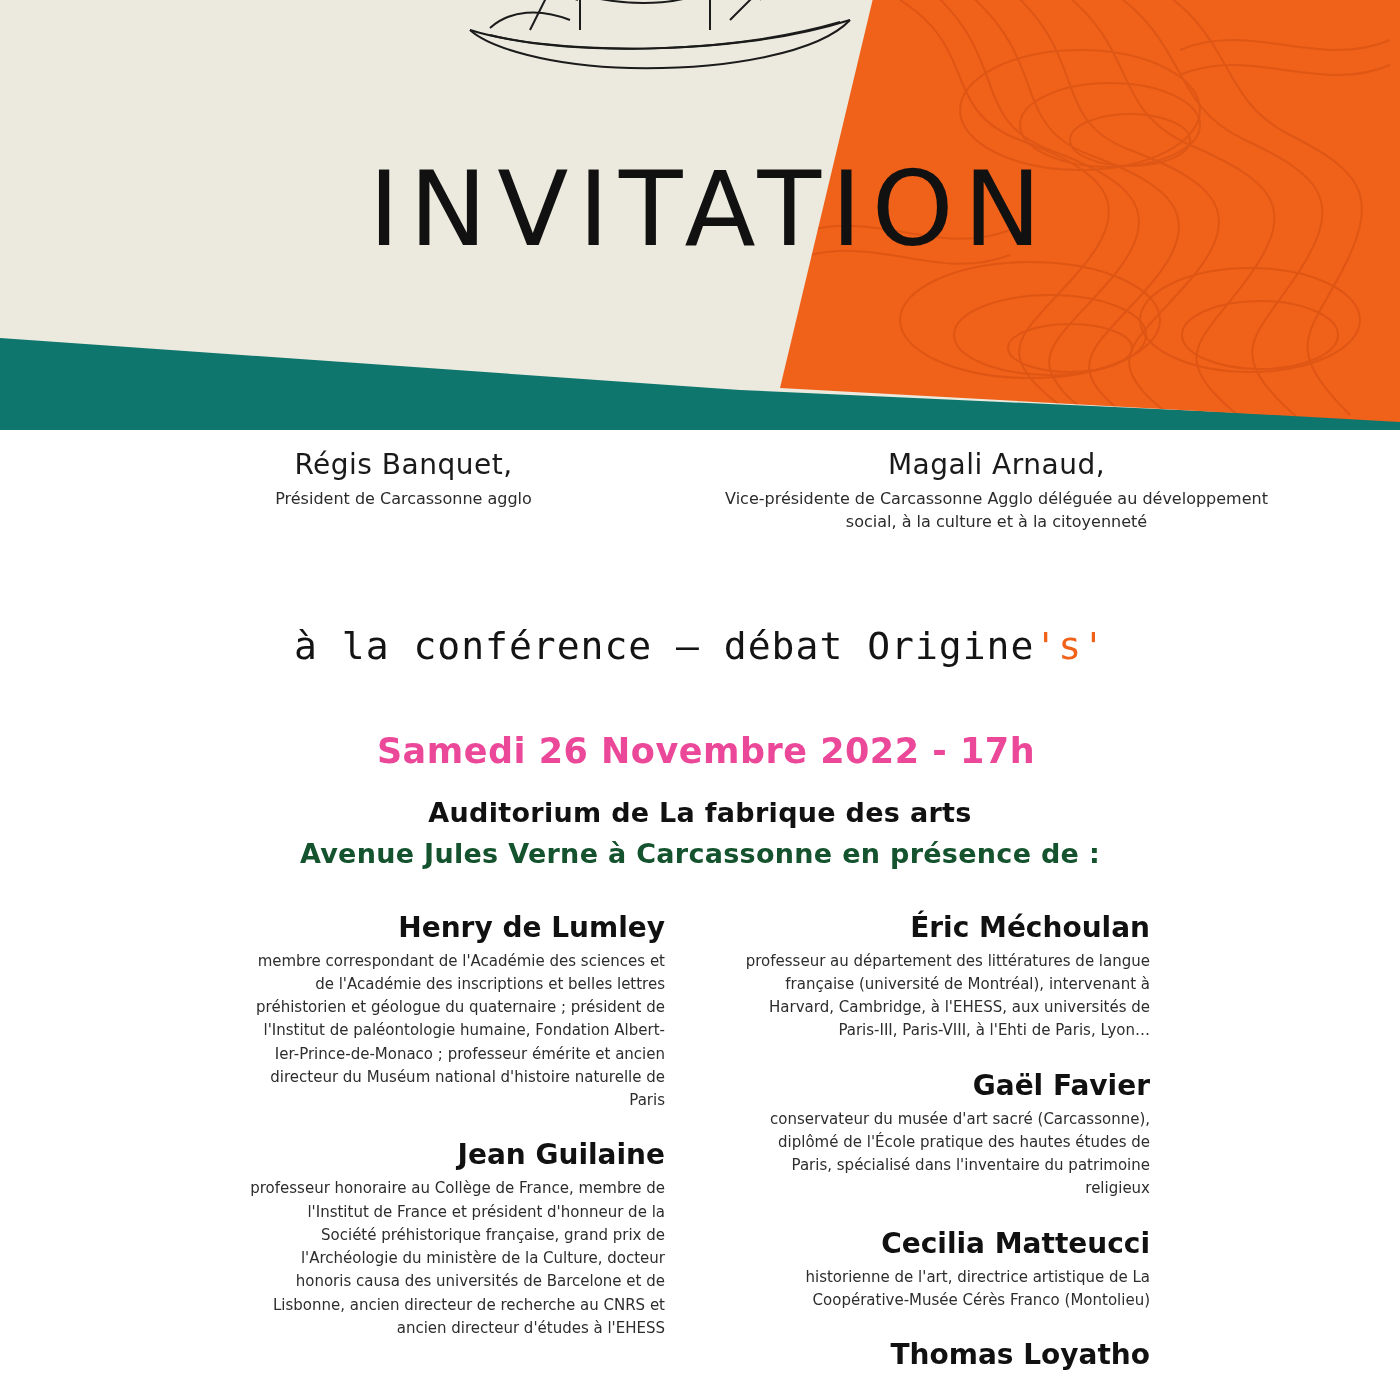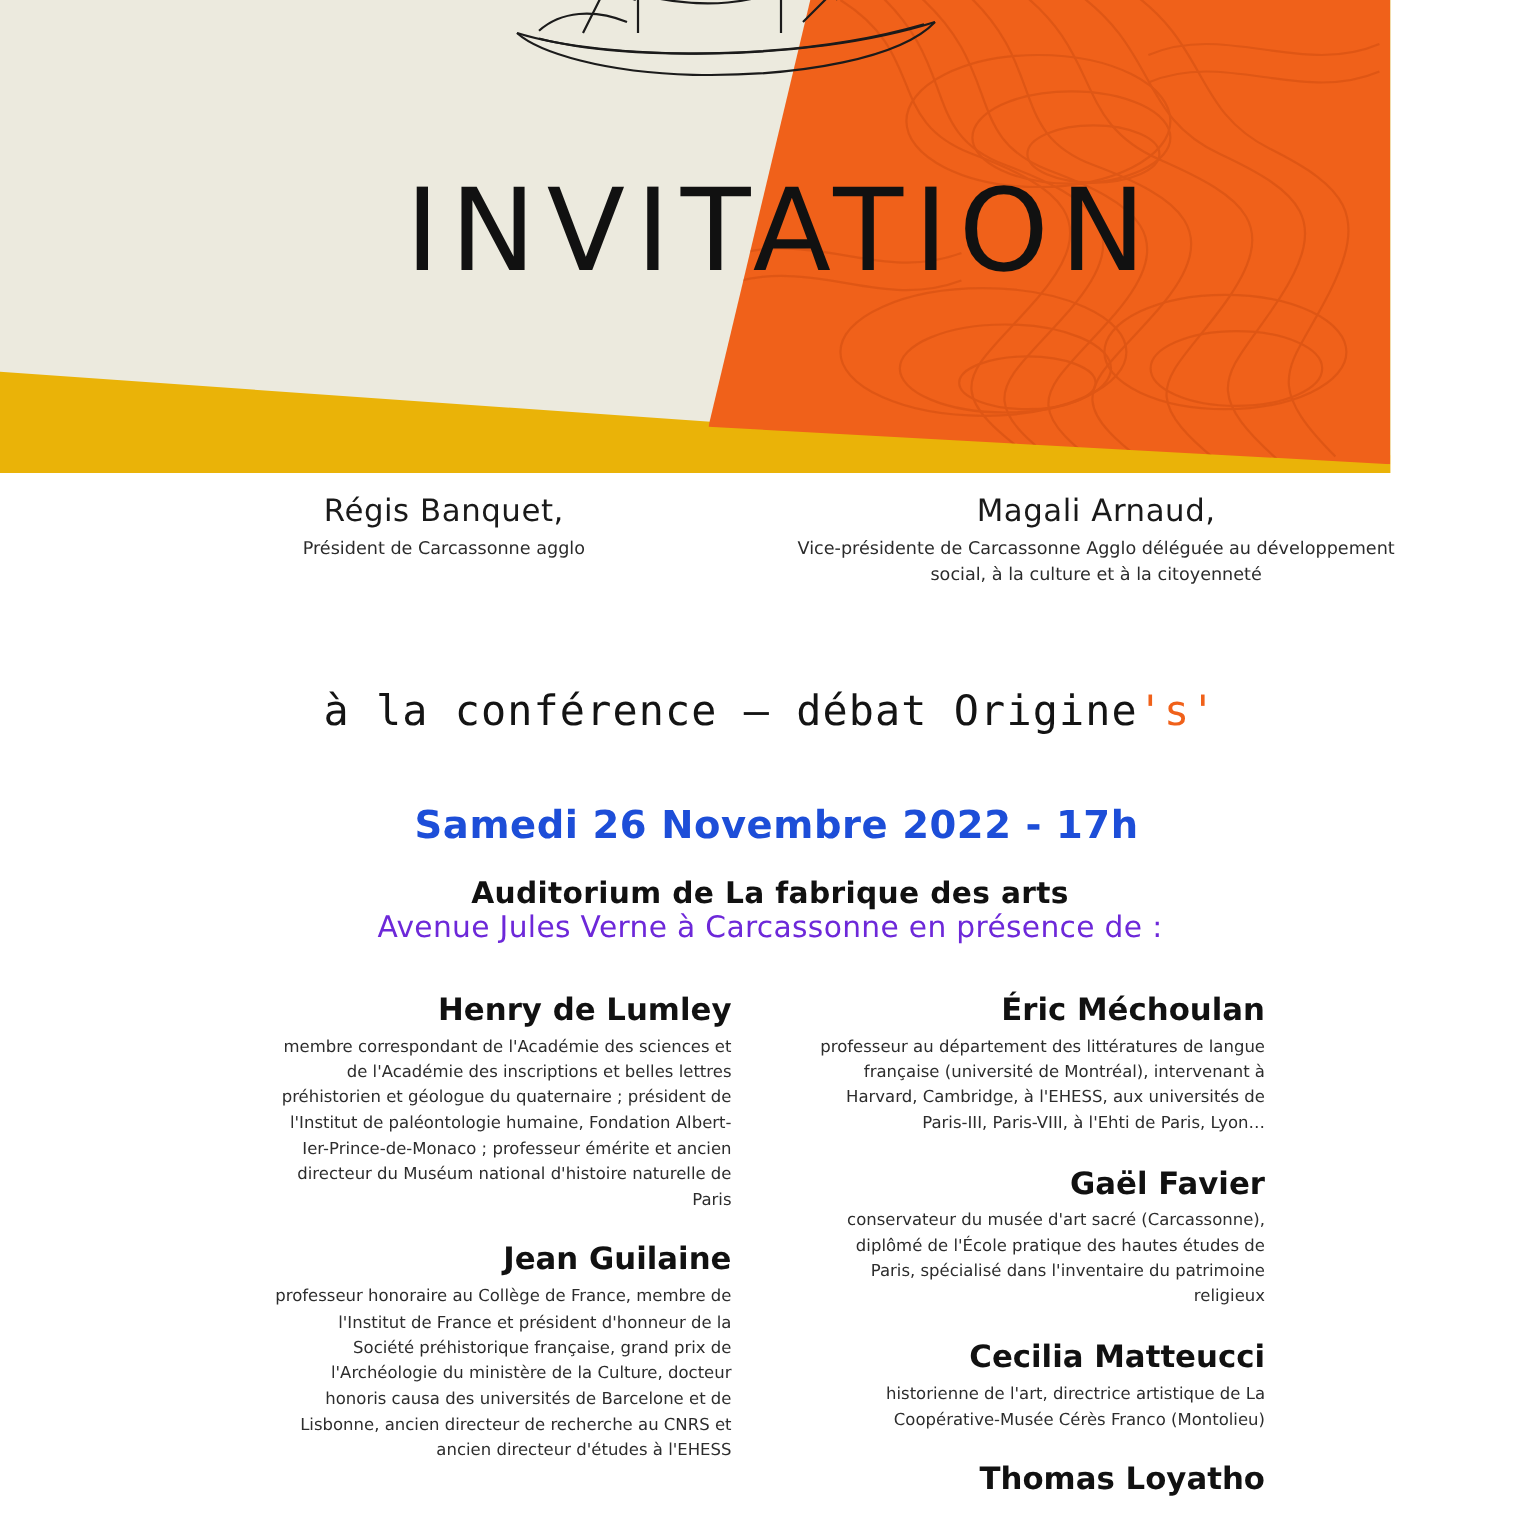--- a/index.html
+++ b/index.html
@@ -11,24 +11,24 @@
     height: 1400px;
     background: #ffffff;
     font-family: "DejaVu Sans", sans-serif;
     overflow: hidden;
     position: relative;
   }
 
   
   .banner {
     position: relative;
-    width: 1264px;
+    width: 1400px;
     height: 430px;
     overflow: hidden;
-    background: #eab308;
+    background: #0f766e;
   }
   .banner-bg {
     position: absolute;
     left: 0;
     top: -10px;
     width: 1400px;
     height: 440px;
     background: #eceade;
     clip-path: polygon(0 0, 1400px 0, 1400px 430px, 740px 400px, 0 348px);
   }
@@ -116,36 +116,37 @@
   .invite-lines .accent {
     color: #f0611a;
   }
 
   .event-block {
     text-align: center;
     margin-top: 58px;
   }
   .event-date {
     font-size: 35px;
-    color: #1d4ed8;
+    color: #ec4899;
     font-weight: 700;
     letter-spacing: .5px;
     padding-left: 12px;
   }
   .event-venue {
     font-size: 27px;
     color: #111111;
     font-weight: 700;
     margin-top: 26px;
     letter-spacing: .3px;
   }
   .event-address {
     font-size: 27px;
-    color: #6d28d9;
-    font-weight: 400;
+    color: #14532d;
+    font-weight: 700;
+    margin-top: 10px;
     letter-spacing: .3px;
   }
 
   .speakers {
     display: flex;
     margin-top: 42px;
     padding: 0 250px;
     box-sizing: border-box;
     gap: 70px;
   }

